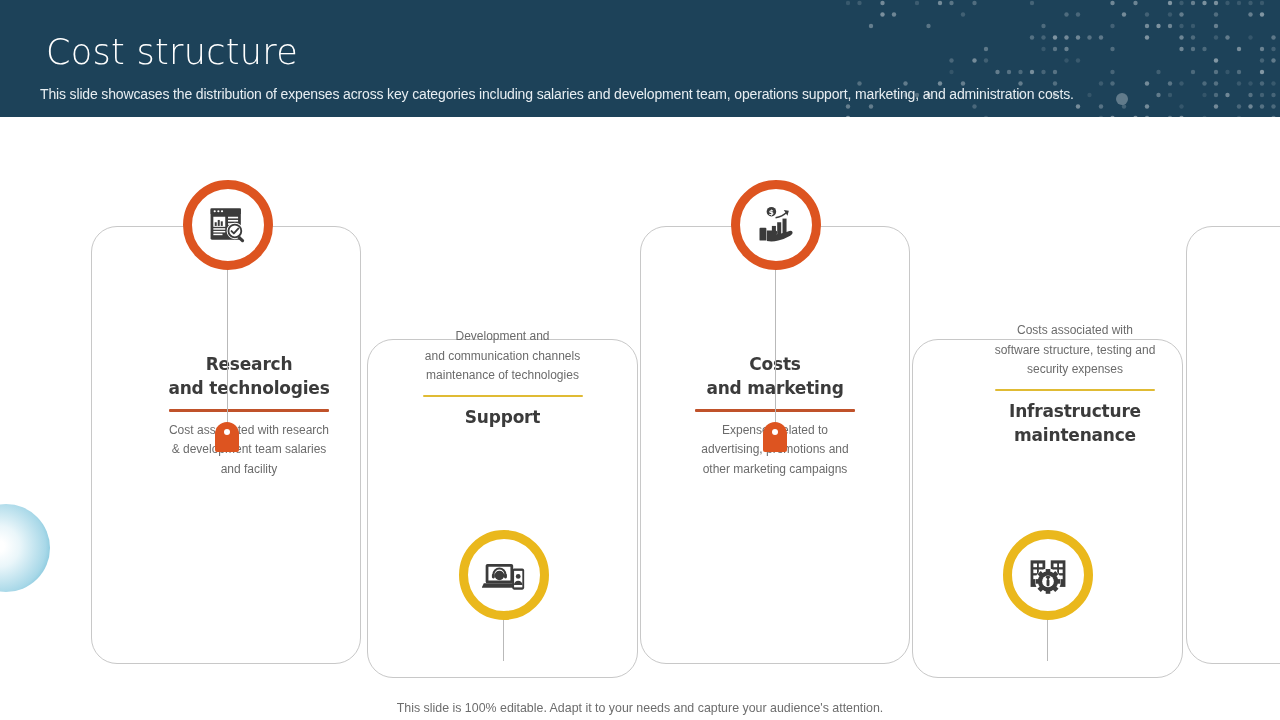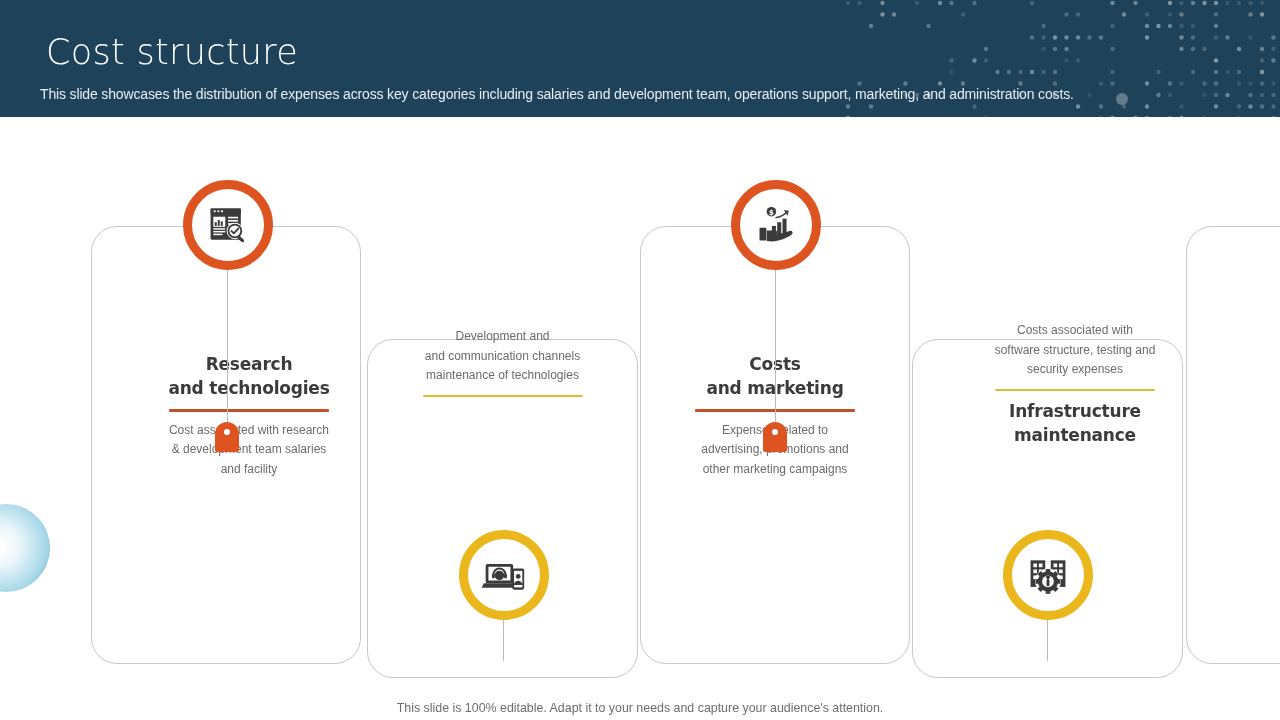--- a/index.html
+++ b/index.html
@@ -450,20 +450,21 @@
   </div>
 
   <div class="card-text" style="left:367px; top:210px; width:271px;">
     <div class="card-desc">
       <div>Development and</div>
       <div>and communication channels</div>
       <div>maintenance of technologies</div>
     </div>
     <div class="card-rule top-rule" style="background:#e0bb34; margin-top:9px;"></div>
     <div class="card-title">
+      <div>Support</div>
     </div>
   </div>
 
   <div class="card" style="left:640px; top:109px; width:270px; height:438px;"></div>
 
   <div class="marker-stem" style="left:775px; top:151px; height:155px;"></div>
 
   <div class="marker-circle orange" style="left:731px; top:63px;">
     <span>
       <svg class="icon-svg" width="44" height="44" viewBox="0 0 48 48" xmlns="http://www.w3.org/2000/svg">

